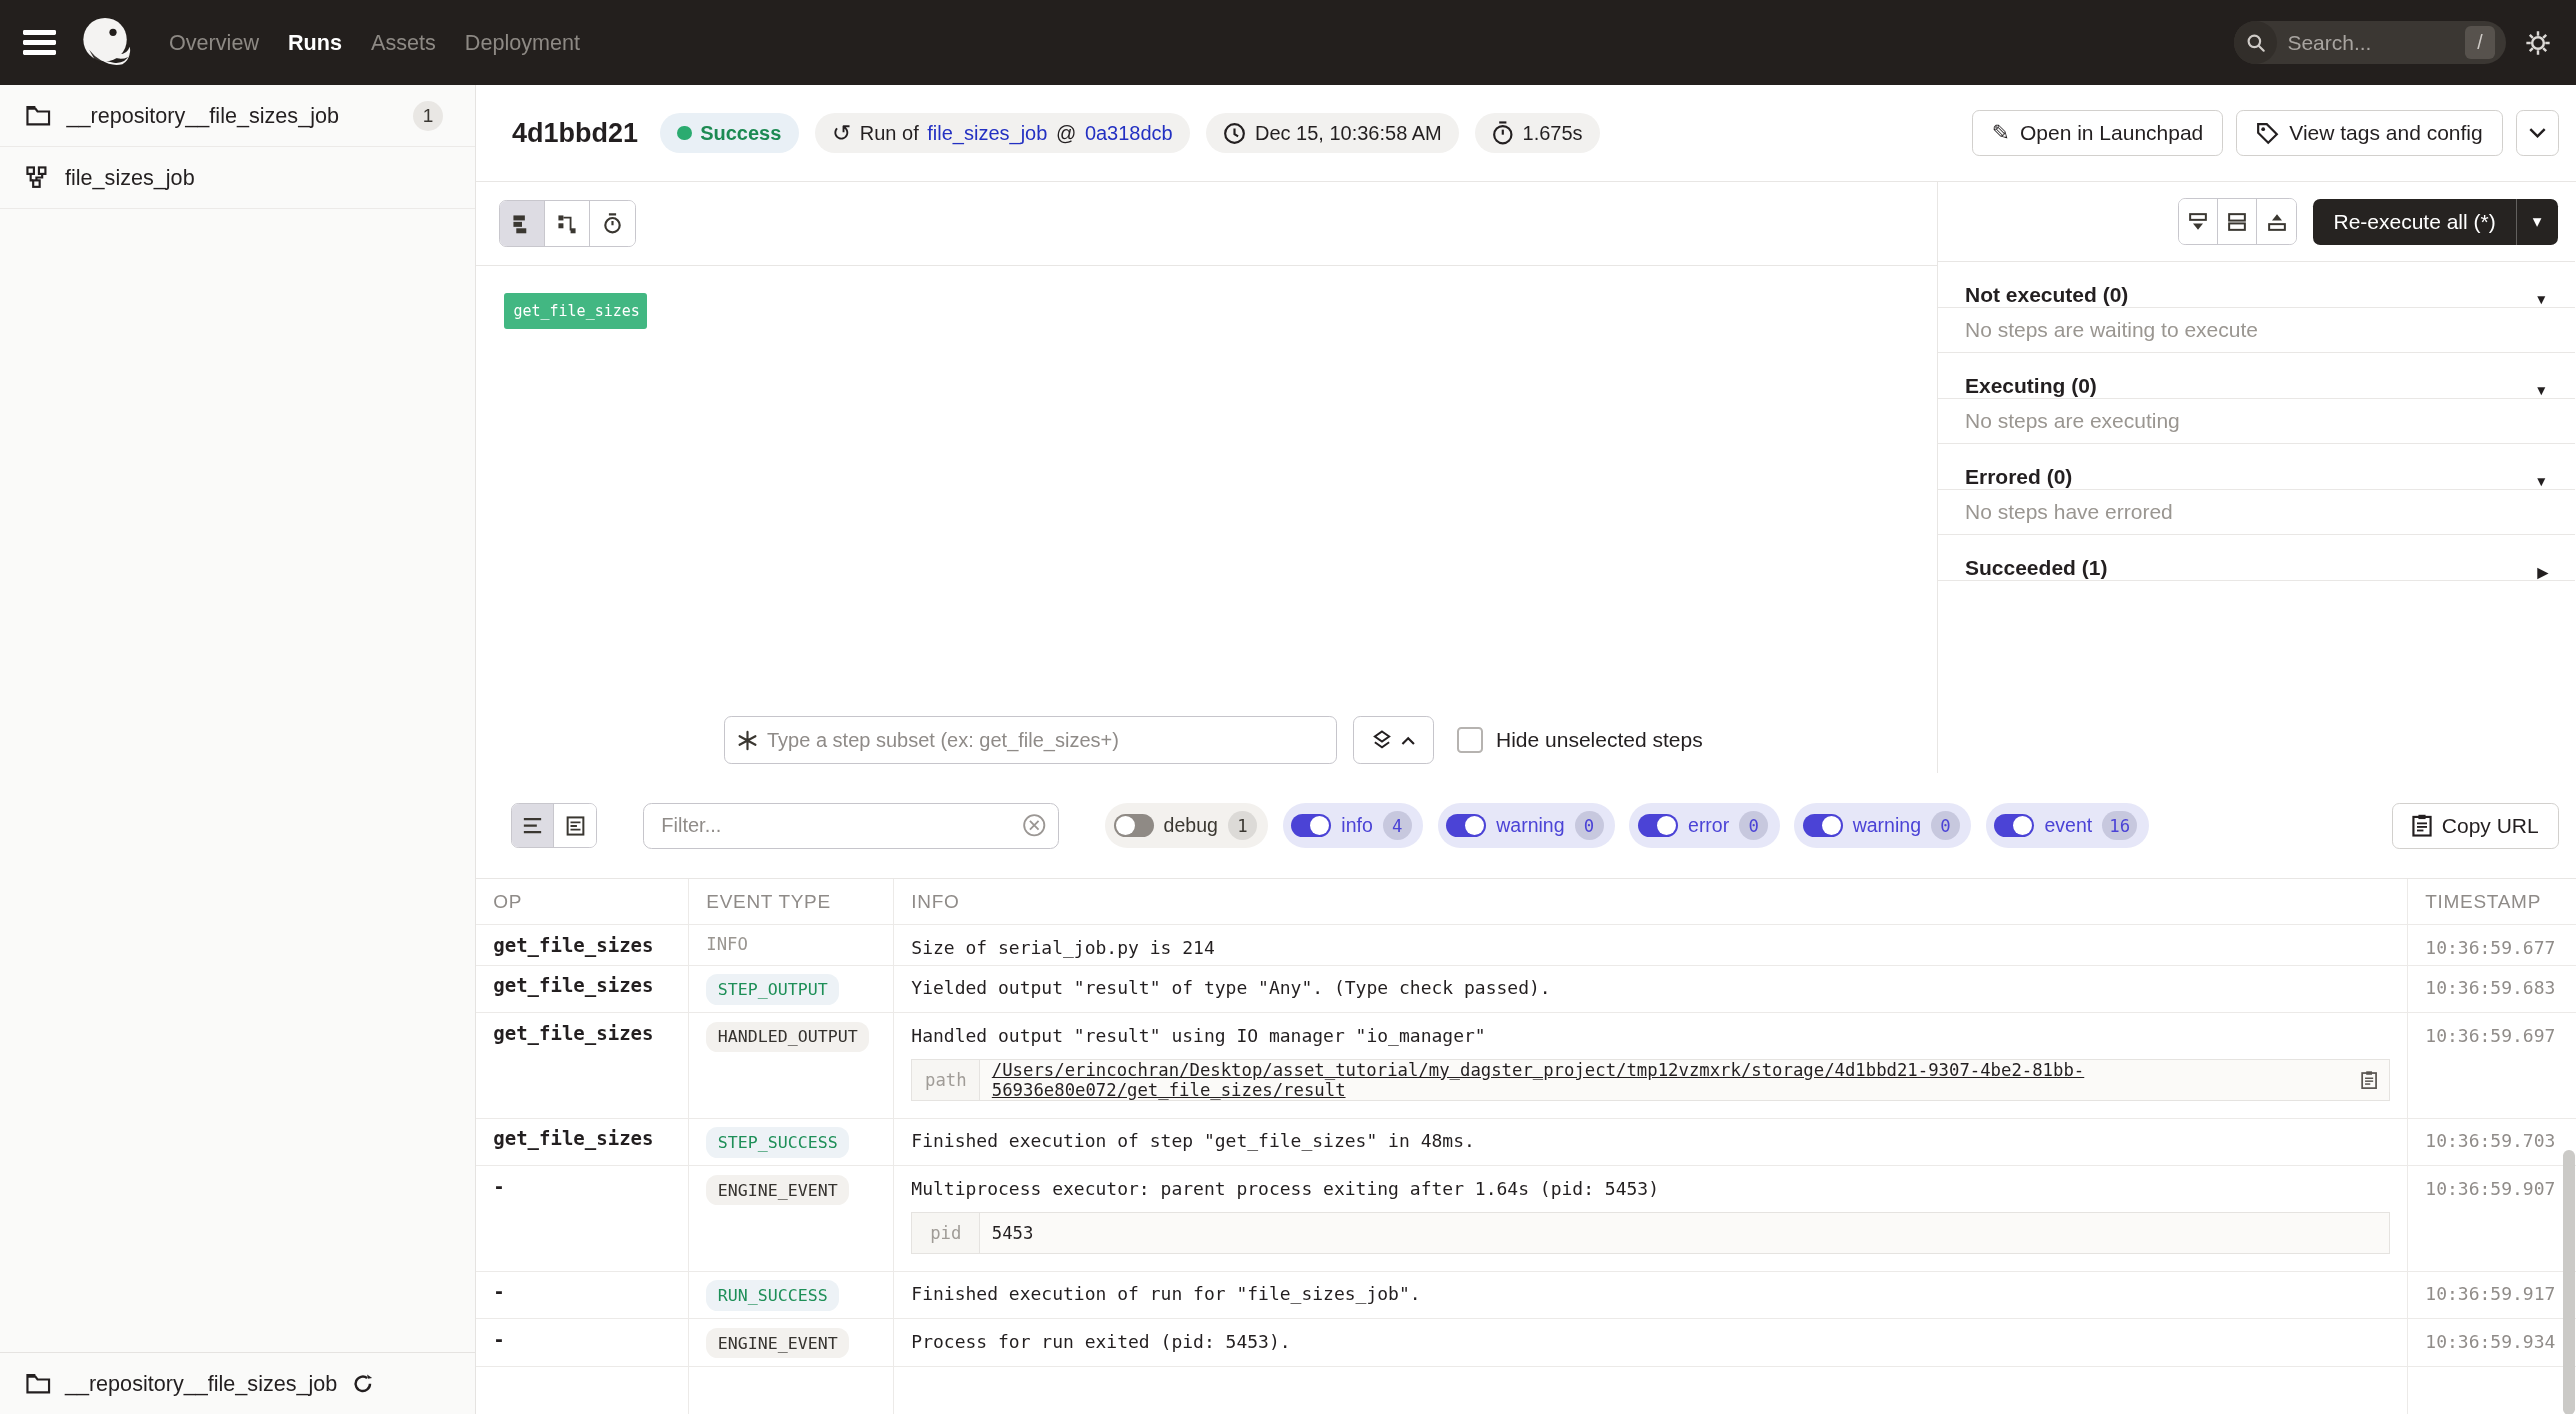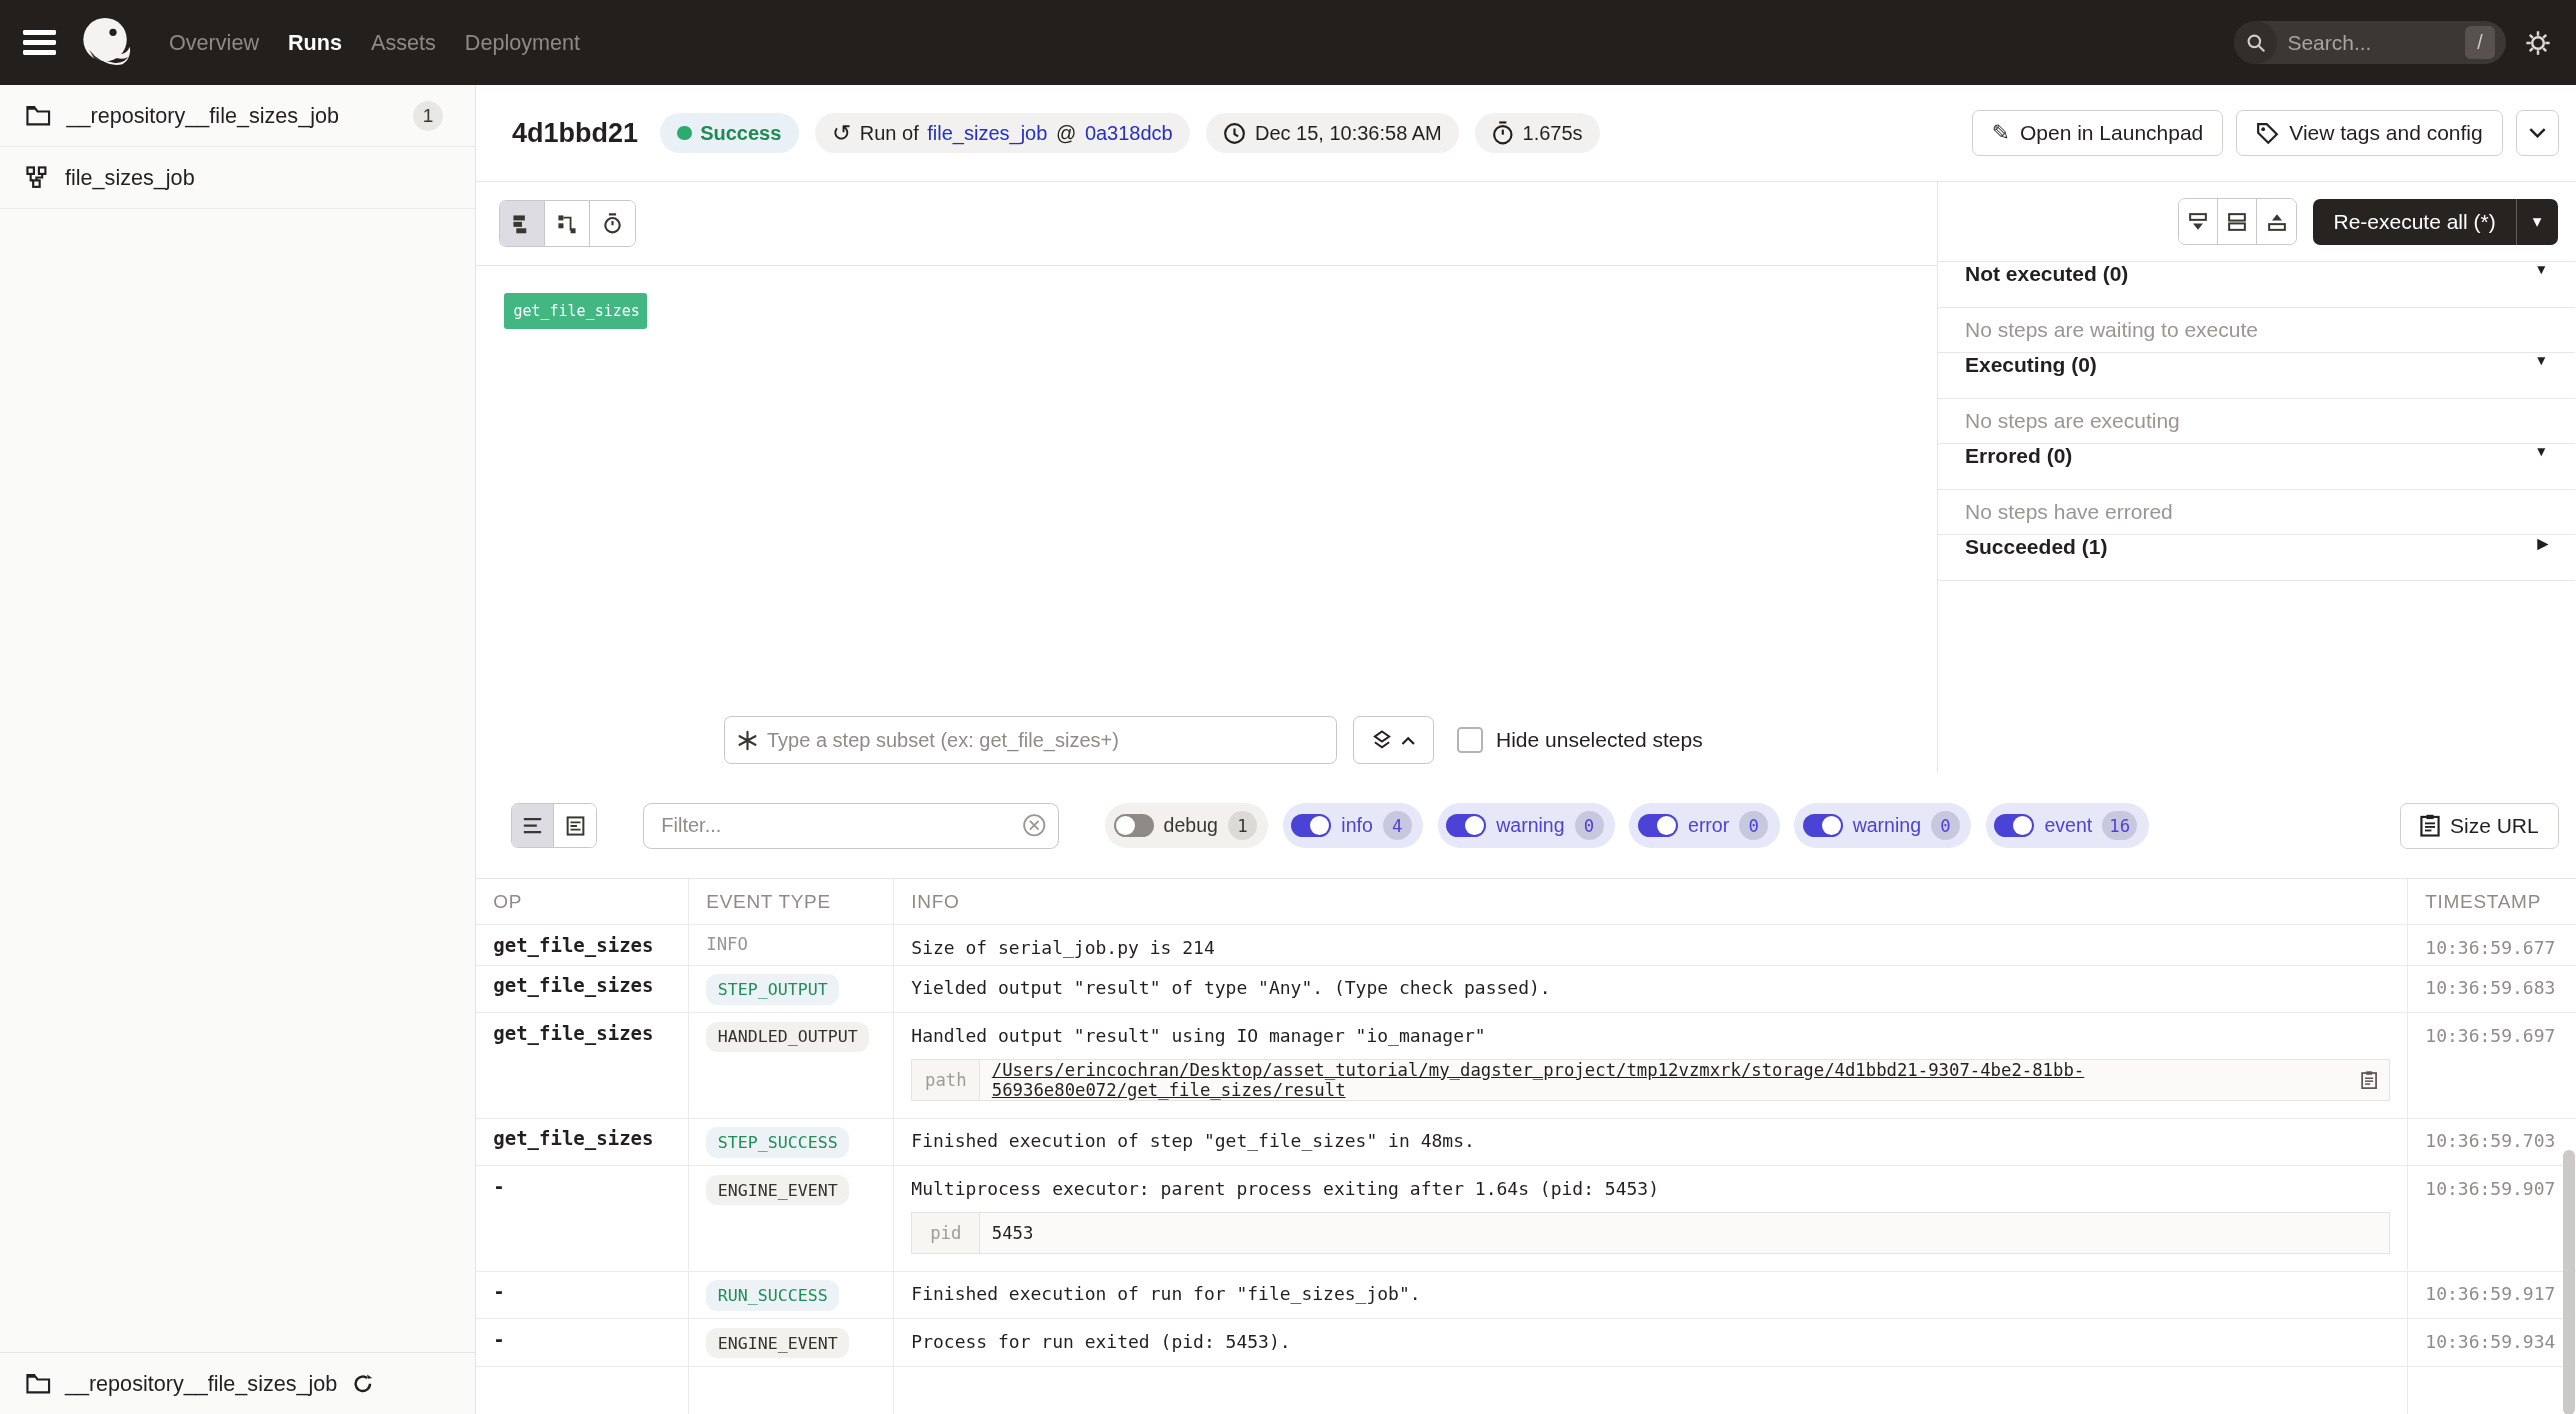--- a/index.html
+++ b/index.html
@@ -77,21 +77,21 @@
   .subset-row label { font-size:21px; margin-left:13px; }
 
   .steps-pane { width:637px; display:flex; flex-direction:column; }
   .steps-toolbar { height:80px; border-bottom:1.4px solid #e8e6e4; display:flex; align-items:center;
     justify-content:flex-end; gap:16px; padding-right:17.3px; }
   .seg-btn.small { width:39px; height:45px; }
   .reexec { height:46px; background:#262321; border-radius:7.2px; color:#fff; display:flex; align-items:stretch; cursor:pointer; }
   .reexec-main { display:flex; align-items:center; padding:0 20px; font-size:21px; }
   .reexec-caret { width:42px; display:flex; align-items:center; justify-content:center;
     border-left:1.4px solid rgba(255,255,255,.28); font-size:17.3px; }
-  .group-header { height:46px; border-bottom:1.4px solid #e9e7e5; display:flex; align-items:flex-start;
+  .group-header { height:46px; border-bottom:1.4px solid #e9e7e5; display:flex; align-items:flex-end;
     padding:0 27px; font-size:21px; font-weight:bold; cursor:pointer; }
   .group-header .caret { margin-left:auto; font-size:13.7px; color:#231f20; }
   .group-empty { height:45px; border-bottom:1.4px solid #e9e7e5; display:flex; align-items:center;
     padding-left:27px; font-size:21px; color:#9a9691; }
 
   
   .log-section { height:641px; display:flex; flex-direction:column; position:relative; overflow:hidden; }
   .log-toolbar { height:105px; display:flex; align-items:center; padding-left:35px; }
   .seg-btn.log { width:42px; height:43px; }
   .filter-wrap { position:relative; margin-left:46px; }
@@ -456,21 +456,21 @@
         <div class="btn copy-url">
           <svg width="20" height="23" viewBox="0 0 28 32">
               <rect x="2" y="4" width="24" height="26" fill="none" stroke="#231f20" stroke-width="3"></rect>
               <rect x="9" y="1" width="10" height="6" fill="#231f20"></rect>
               <g stroke="#231f20" stroke-width="2.6">
                 <line x1="7" y1="13" x2="21" y2="13"></line>
                 <line x1="7" y1="18" x2="21" y2="18"></line>
                 <line x1="7" y1="23" x2="16" y2="23"></line>
               </g>
             </svg>
-          <span>Size URL</span>
+          <span>Copy URL</span>
         </div>
       </div>
 
       <div class="log-table">
         <div class="lrow lhead">
           <div class="lcell">OP</div>
           <div class="lcell">EVENT TYPE</div>
           <div class="lcell">INFO</div>
           <div class="lcell ts">TIMESTAMP</div>
         </div>

